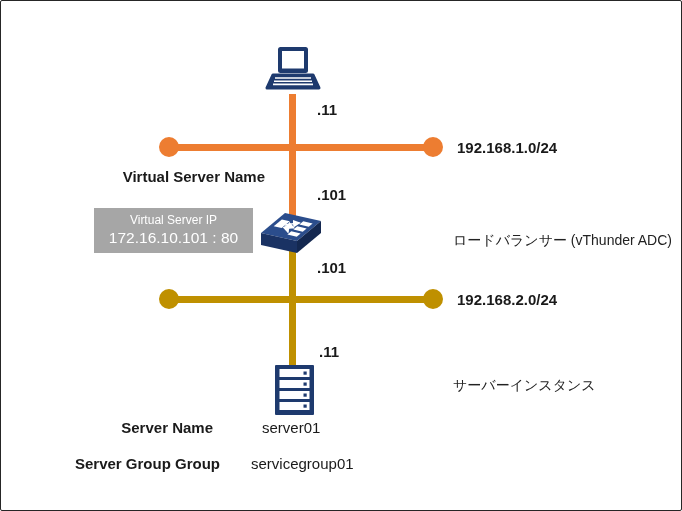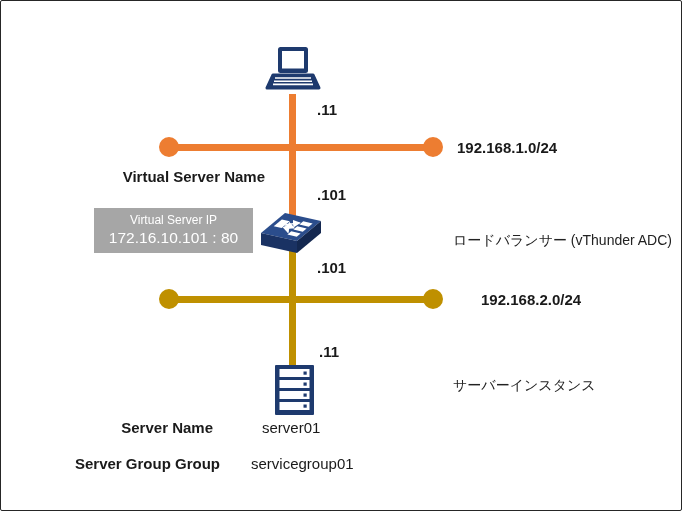--- a/index.html
+++ b/index.html
@@ -109,21 +109,21 @@
       <line x1="28.7" y1="17.6" x2="42.5" y2="16" stroke="#ffffff" stroke-width="1.3" marker-end="url(#ah)"></line>
       <line x1="28.7" y1="17.6" x2="36.8" y2="20.8" stroke="#ffffff" stroke-width="1.3" marker-end="url(#ah)"></line>
       <line x1="28.7" y1="17.6" x2="31" y2="25.2" stroke="#ffffff" stroke-width="1.3" marker-end="url(#ah)"></line>
     </svg>
   </div>
 
   <div class="lbl jp" style="left:452px; top:220px;margin-top:10px;">ロードバランサー (vThunder ADC)</div>
 
   <div class="lbl bold" style="left:316px; top:258px;">.101</div>
 
-  <div class="lbl bold" style="left:480px; top:290px;">192.168.2.0/24</div>
+  <div class="lbl bold" style="left:456px; top:290px;">192.168.2.0/24</div>
 
   <div class="lbl bold" style="left:318px; top:342px;">.11</div>
 
   <div class="abs" style="left:274px; top:364px; width:39px; height:50px;">
     <svg width="39" height="50" viewBox="0 0 39 50">
       <rect x="0" y="0" width="39" height="50" rx="1" fill="#1E3A6E"></rect>
       <g fill="#ffffff">
         <rect x="4.5" y="4" width="30" height="8"></rect>
         <rect x="4.5" y="15" width="30" height="8"></rect>
         <rect x="4.5" y="26" width="30" height="8"></rect>

